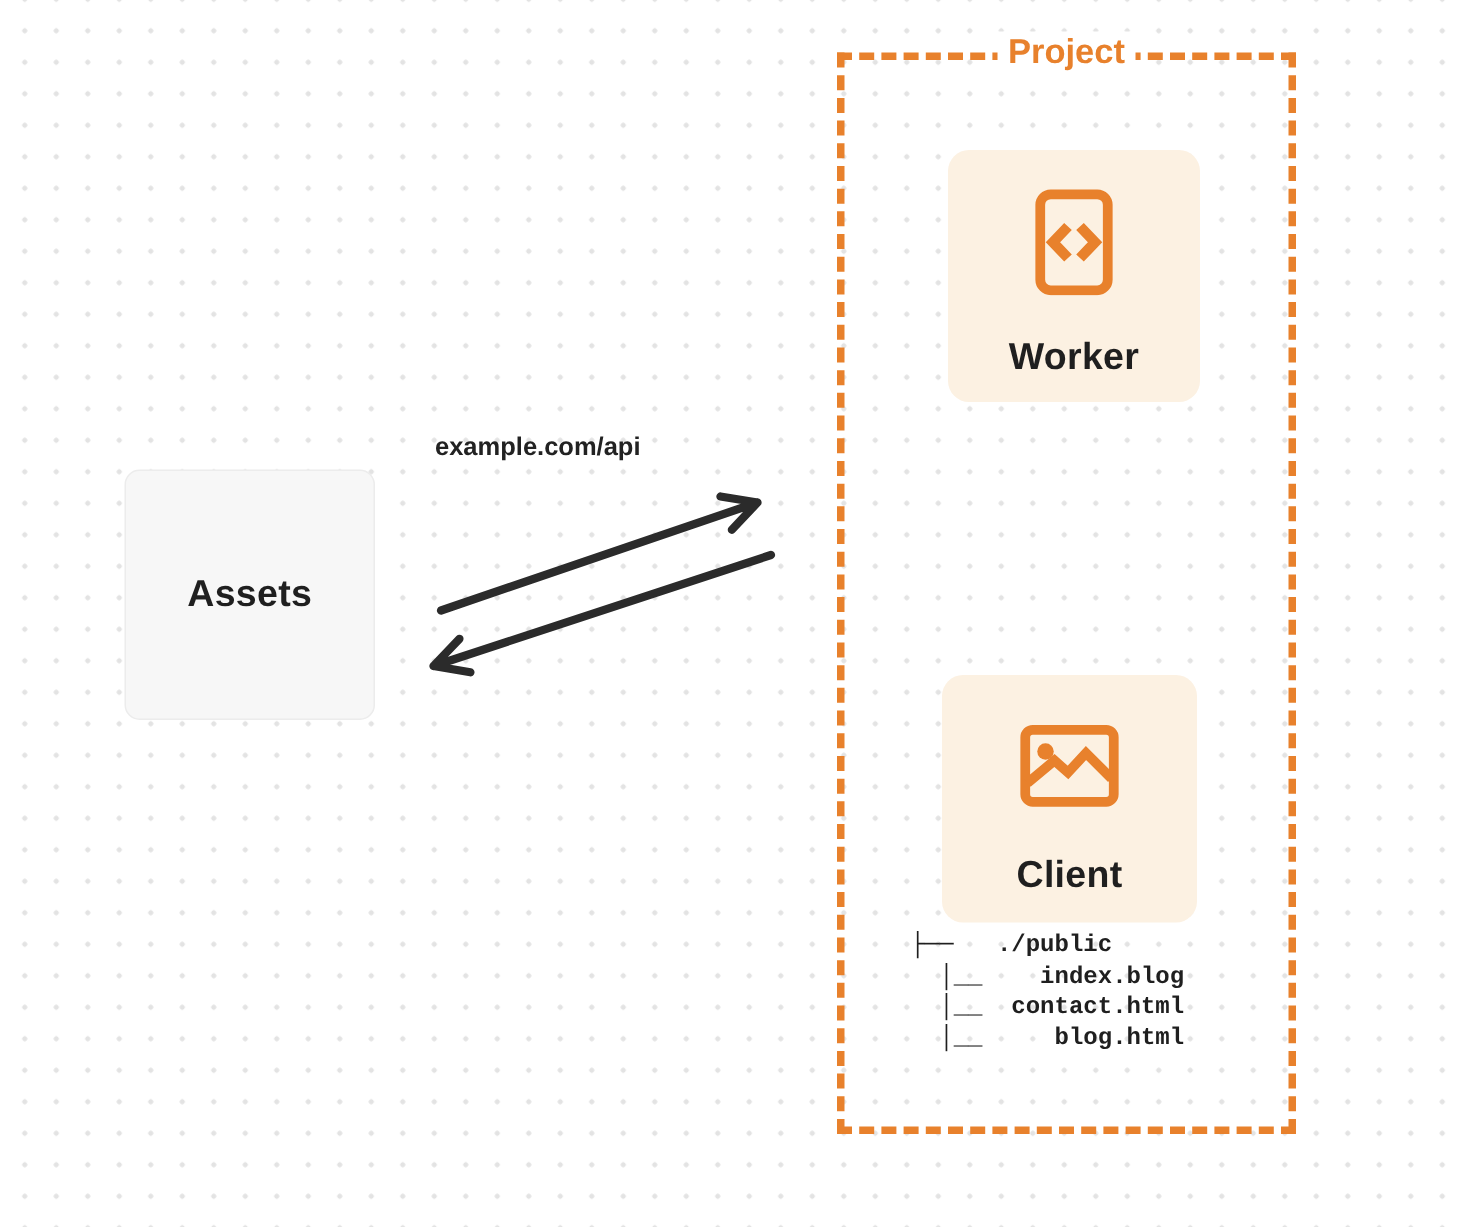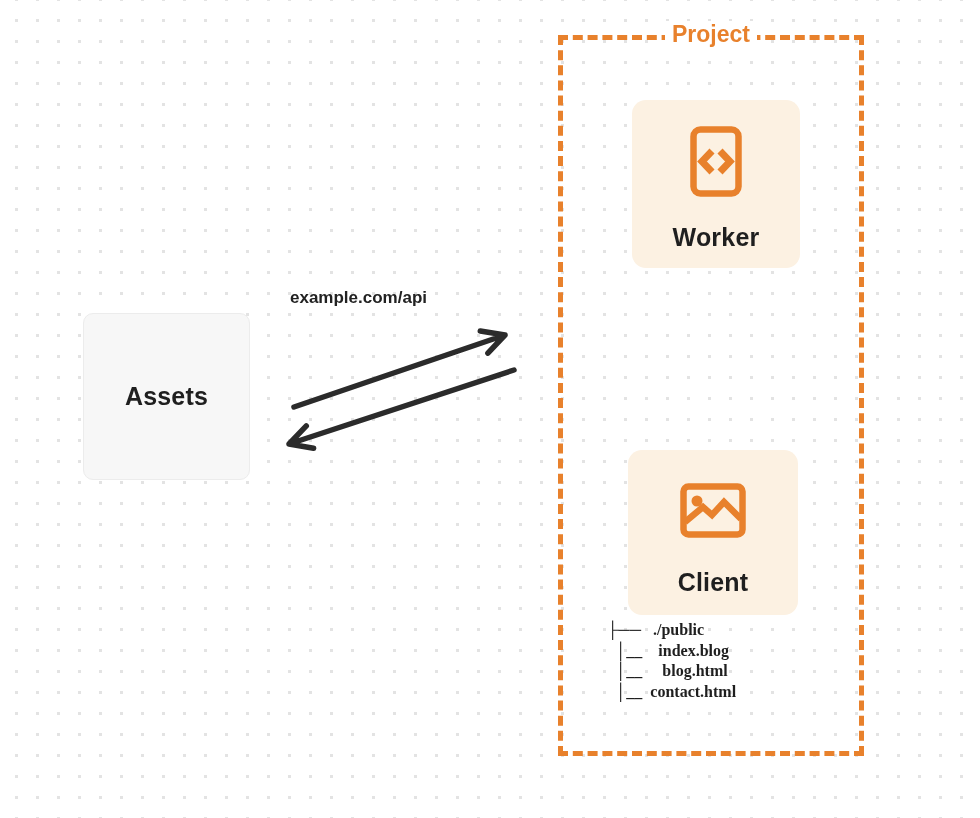--- a/index.html
+++ b/index.html
@@ -95,21 +95,21 @@
     padding-top: 33px;
   }
   .card .icon { flex: 0 0 auto; }
   .card.worker .node-label { margin-top: 22px; }
   .card.assets .node-label { margin-top: 26px; }
 
   
   .file-tree {
     position: absolute;
     left: 607px; top: 620px;
-    font-family: Liberation Serif, serif;
+    font-family: Liberation Mono, monospace;
     font-size: 16px;
     font-weight: 700;
     line-height: 20.7px;
     color: #1f1f1f;
   }
   .file-tree div { white-space: pre; }
 </style>
 </head>
 <body>
 
@@ -150,17 +150,17 @@
         <circle cx="17" cy="18" r="5.5" fill="#e8812c"></circle>
         <path d="M5 39 L23 24 L32 32 L44 19 L61 36" fill="none" stroke="#e8812c" stroke-width="6.5" stroke-linejoin="miter"></path>
       </svg>
     </span>
     <span class="node-label">Client</span>
   </div>
 
   <div class="file-tree">
     <div>├──   ./public</div>
     <div>  │__    index.blog</div>
+    <div>  │__  contact.html</div>
     <div>  │__     blog.html</div>
-    <div>  │__  contact.html</div>
   </div>
 
 </div>
 
 </body></html>

